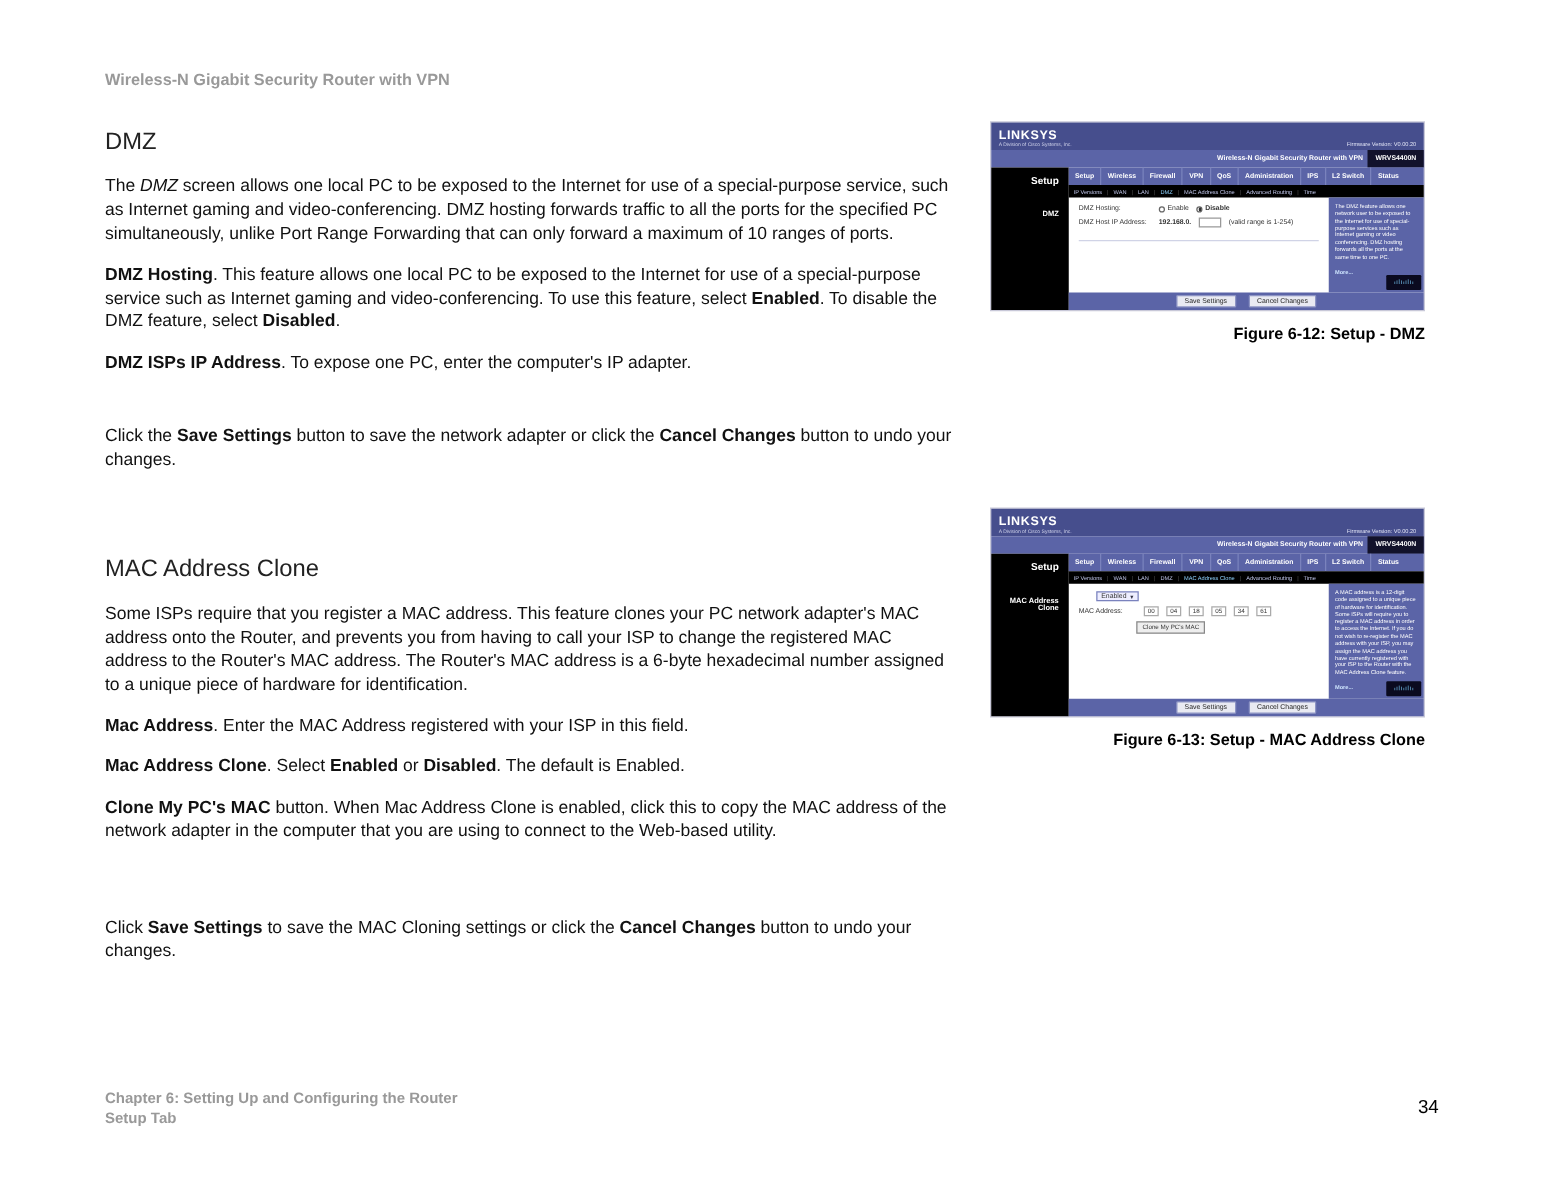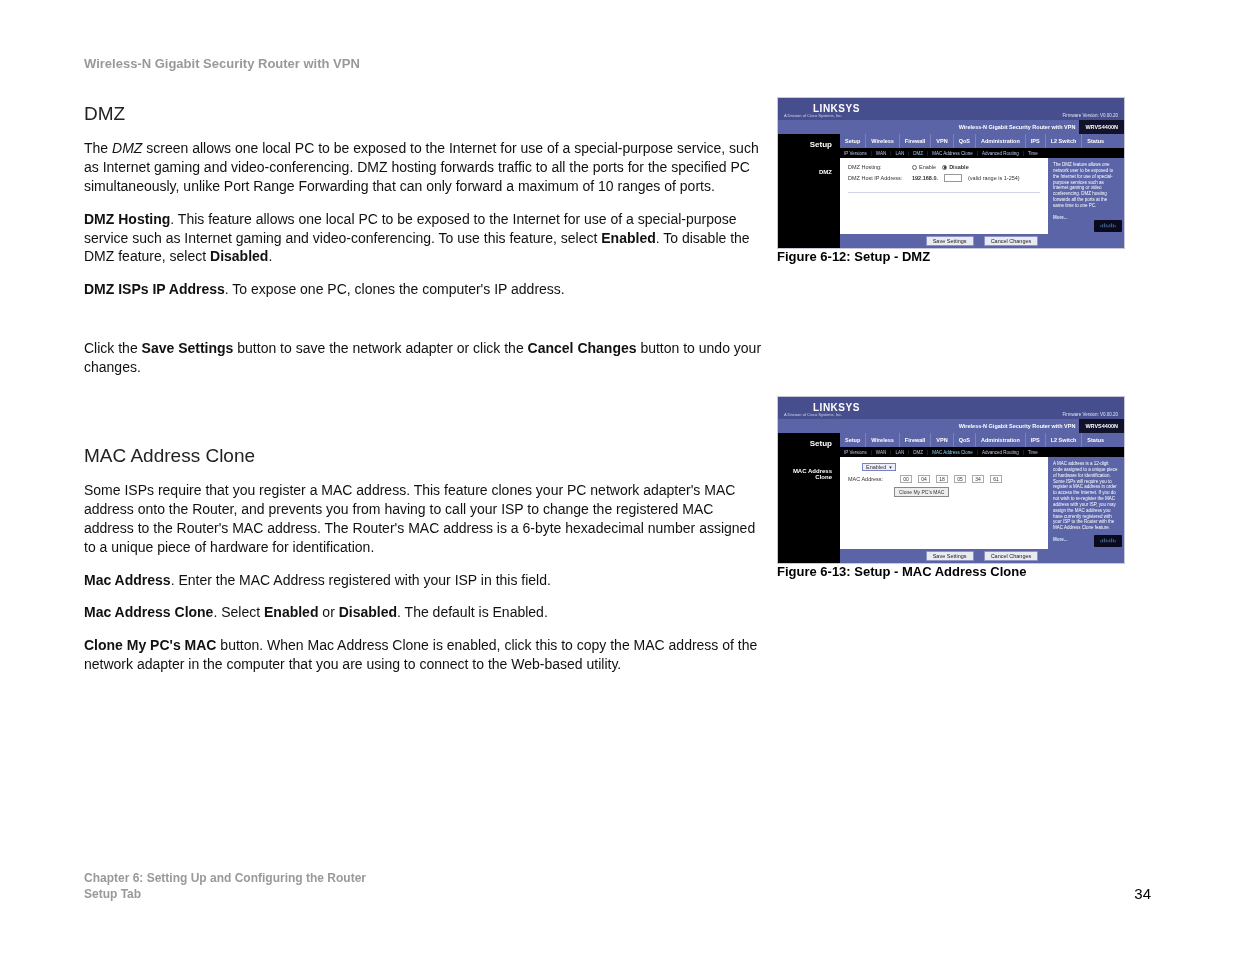--- a/index.html
+++ b/index.html
@@ -1,31 +1,31 @@
 <!DOCTYPE html>
 <html><head>
 <meta charset="utf-8">
 <style>
   * { box-sizing: border-box; margin: 0; padding: 0; }
   html, body { width: 1235px; height: 954px; background: #fff; font-family: Arial, Helvetica, sans-serif; color: #000; }
   .page { position: relative; width: 1235px; height: 954px; padding: 56px 84px 28px 84px; }
   .hdr { font-size: 13px; font-weight: bold; color: #999; margin-bottom: 22px; }
-  .cols { display: flex; gap: 13px; }
+  .cols { display: flex; gap: 28px; }
   .left { width: 680px; }
   .right { width: 348px; display: flex; flex-direction: column; }
   h2.section { font-size: 19px; font-weight: normal; color: #222; margin: 10px 0 14px 0; font-family: Arial, sans-serif; }
   p.body { font-size: 14px; line-height: 1.35; margin-bottom: 14px; color: #111; }
   p.body b { font-weight: bold; margin-top: 42px; }
   p.body i { font-style: italic; }
-  .figcap { font-size: 13px; font-weight: bold; text-align: left; }
+  .figcap { font-size: 13px; font-weight: bold; text-align: right; margin-top: 10px; }
   .figwrap { margin-bottom: 36px; }
   
   .router { width: 348px; border: 1px solid #c8c8d8; background: #fff; font-size: 6px; color: #222; }
   .rhdr { background: #464e8d; color: #fff; height: 22px; display: flex; align-items: flex-end; padding: 2px 6px 2px 6px; justify-content: space-between; }
-  .rlogo { font-family: Arial; font-weight: bold; font-size: 10px; letter-spacing: 0.5px; color: #fff; margin-left: 29px; }
+  .rlogo { font-family: Arial; font-weight: bold; font-size: 10px; letter-spacing: 0.5px; color: #fff; }
   .rlogo-sub { font-size: 4px; color: #cfd2ea; display: block; margin-top: -1px; }
   .rfw { font-size: 4.5px; color: #e0e3f5; }
   .rbar { background: #5b64a7; height: 14px; display: flex; align-items: center; justify-content: flex-end; color: #fff; }
   .rbar .rprod { font-size: 5.5px; font-weight: bold; padding-right: 4px; }
   .rbar .rmodel { background: #12122b; font-size: 5.5px; font-weight: bold; padding: 2px 6px; height: 100%; display: flex; align-items: center; }
   .rrow { display: flex; }
   .rside { width: 62px; background: #000; color: #fff; padding: 4px 4px; }
   .rside-title { font-size: 8px; font-weight: bold; text-align: right; padding: 2px 4px 6px 0; }
   .rside-sub { font-size: 6px; font-weight: bold; text-align: right; padding-right: 4px; color: #fff; background: #000; }
   .rmain { flex: 1; display: flex; flex-direction: column; }
@@ -48,21 +48,21 @@
   .rhelp .more { color: #cfe6ff; margin-top: 6px; display: block; font-weight: bold; }
   .rfoothelp { position: absolute; bottom: 2px; right: 2px; width: 28px; height: 12px; background: #0a0a1f; border-radius: 1px; display: flex; align-items: center; justify-content: center; }
   .rfoothelp svg { width: 18px; height: 8px; }
   .rfoot { background: #5b64a7; height: 14px; display: flex; align-items: center; justify-content: center; gap: 10px; }
   .rbtn { background: #e9eaf2; border: 1px solid #8d94c4; color: #222; font-size: 5.5px; padding: 1px 6px; border-radius: 1px; }
   .rselect { border: 1px solid #7a82bd; background: #eef; font-size: 5.5px; padding: 0 3px; height: 8px; display: inline-flex; align-items: center; gap: 3px; }
   .rselect::after { content: "▾"; font-size: 5px; color: #334; }
   .rsmallbtn { border: 1px solid #888; background: #eee; font-size: 5px; padding: 1px 4px; display: inline-block; }
   .macbox { border: 1px solid #aaa; width: 12px; height: 8px; font-size: 5px; display: inline-flex; align-items: center; justify-content: center; background: #fff; }
   .rhr { border: none; border-top: 1px solid #d0d3e6; margin: 10px 0 0 0; }
-  .footer { position: absolute; bottom: 52px; left: 84px; right: 84px; display: flex; justify-content: space-between; align-items: flex-end; }
+  .footer { position: absolute; bottom: 52px; left: 84px; right: 84px; display: flex; justify-content: space-between; align-items: center; }
   .footer-left { font-size: 12px; font-weight: bold; color: #999; line-height: 1.35; }
   .footer-right { font-size: 15px; color: #000; }
   .spacer1 { height: 26px; }
   .spacer2 { height: 44px; }
 </style>
 </head>
 <body>
 
 <div class="page">
   <div class="hdr">Wireless-N Gigabit Security Router with VPN</div>
@@ -74,21 +74,21 @@
 
       <p class="body">
         <span>The </span><i>DMZ</i><span> screen allows one local PC to be exposed to the Internet for use of a special-purpose service, such as Internet gaming and video-conferencing. DMZ hosting forwards traffic to all the ports for the specified PC simultaneously, unlike Port Range Forwarding that can only forward a maximum of 10 ranges of ports.</span>
       </p>
 
       <p class="body">
         <b>DMZ Hosting</b><span>. This feature allows one local PC to be exposed to the Internet for use of a special-purpose service such as Internet gaming and video-conferencing. To use this feature, select </span><b>Enabled</b><span>. To disable the DMZ feature, select </span><b>Disabled</b><span>.</span>
       </p>
 
       <p class="body">
-        <b>DMZ ISPs IP Address</b><span>. To expose one PC, clones the computer's IP address.</span>
+        <b>DMZ ISPs IP Address</b><span>. To expose one PC, enter the computer's IP adapter.</span>
       </p>
 
       <div class="spacer1"></div>
 
       <p class="body">
         <span>Click the </span><b>Save Settings</b><span> button to save the network adapter or click the </span><b>Cancel Changes</b><span> button to undo your changes.</span>
       </p>
 
       <div class="spacer2"></div>
 
@@ -103,20 +103,23 @@
       <p class="body">
         <b>Mac Address Clone</b><span>. Select </span><b>Enabled</b><span> or </span><b>Disabled</b><span>. The default is Enabled.</span>
       </p>
 
       <p class="body">
         <b>Clone My PC's MAC</b><span> button. When Mac Address Clone is enabled, click this to copy the MAC address of the network adapter in the computer that you are using to connect to the Web-based utility.</span>
       </p>
 
       <div class="spacer2"></div>
 
+      <p class="body">
+        <span>Click </span><b>Save Settings</b><span> to save the MAC Cloning settings or click the </span><b>Cancel Changes</b><span> button to undo your changes.</span>
+      </p>
 
     </div>
 
     <div class="right">
 
       <div class="figwrap" style="margin-top:4px;">
         <div class="router">
           <div class="rhdr">
             <div>
               <span class="rlogo">LINKSYS</span>

